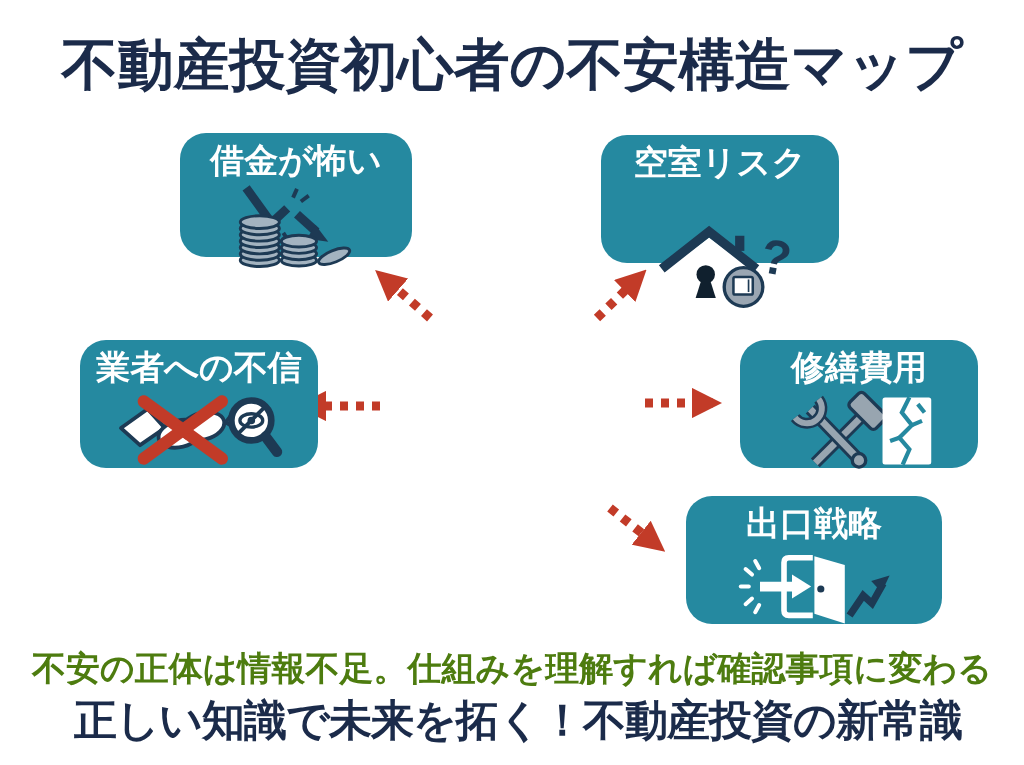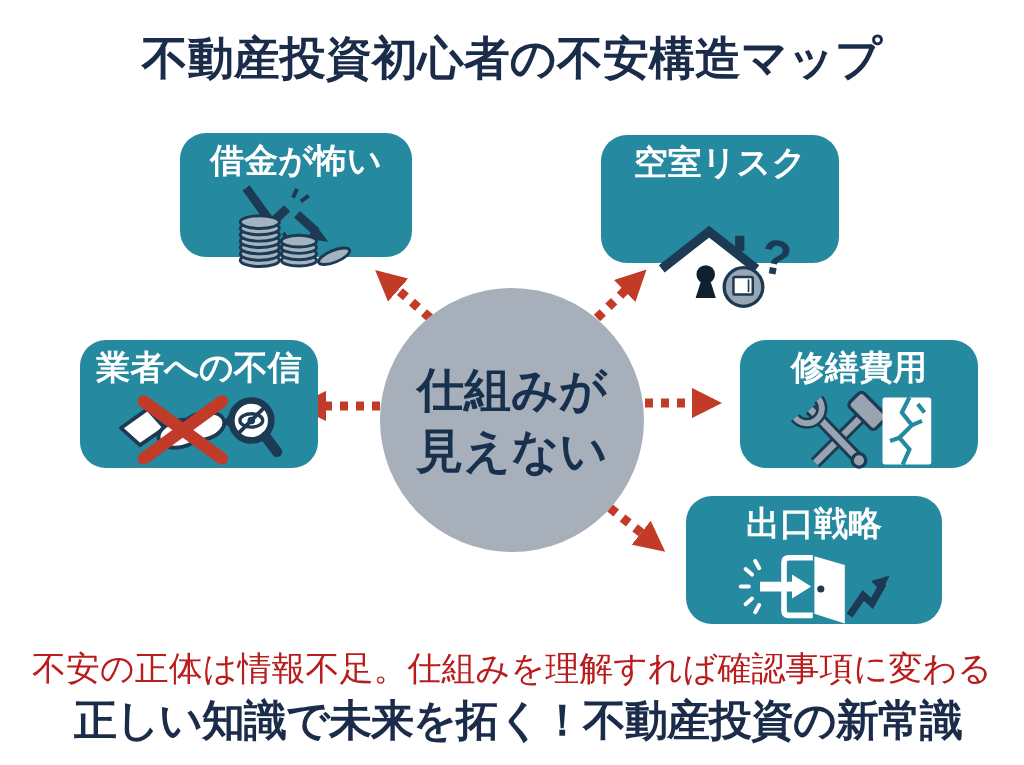--- a/index.html
+++ b/index.html
@@ -2,21 +2,21 @@
 <html><head>
 <meta charset="utf-8">
 <style>
   html,body{margin:0;padding:0;background:#e8e8e8;}
   .canvas{
     position:relative;width:1024px;height:765px;background:#ffffff;
     overflow:hidden;font-family:"Liberation Sans",sans-serif;
   }
   .title{
     position:absolute;top:28px;left:0;right:0;text-align:center;
-    font-size:46px;font-weight:900;color:#1b2b4a;letter-spacing:0px;
+    font-size:56px;font-weight:900;color:#1b2b4a;letter-spacing:0px;
   }
   .node{
     position:absolute;background:#2589a0;border-radius:26px;
     display:flex;flex-direction:column;align-items:center;
     box-sizing:border-box;padding-top:8px;
   }
   .node-label{
     color:#ffffff;font-size:34px;font-weight:800;line-height:1.15;
     text-align:center;white-space:nowrap;
   }
@@ -28,21 +28,21 @@
   .node-exit{left:686px;top:496px;width:256px;height:128px;}
   .center-circle{
     position:absolute;left:380px;top:288px;width:264px;height:264px;
     border-radius:50%;background:#a7afba;
     display:flex;flex-direction:column;align-items:center;justify-content:center;
     color:#16304d;font-size:47px;font-weight:900;line-height:1.3;text-align:center;
   }
   .arrows{position:absolute;left:0;top:0;}
   .footer-line1{
     position:absolute;top:646px;left:0;right:0;text-align:center;
-    font-size:34px;font-weight:400;color:#b91c1c;white-space:nowrap;
+    font-size:34px;font-weight:700;color:#4d7c0f;white-space:nowrap;
   }
   .footer-line2{
     position:absolute;top:692px;left:0;right:0;text-align:center;
     font-size:43px;font-weight:900;color:#1b2b4a;white-space:nowrap;letter-spacing:-1px;padding-left:12px;
   }
 </style>
 </head>
 <body>
 
 <div class="canvas">
@@ -183,21 +183,17 @@
           <line x1="24" y1="20" x2="29" y2="29"></line>
           <line x1="24" y1="84" x2="29" y2="75"></line>
         </g>
 
         <path d="M142,88 L159,63 L170,73 L184,48" fill="none" stroke="#1d3a54" stroke-width="9" stroke-linejoin="miter"></path>
         <polygon points="192,38 169,45 182,59" fill="#1d3a54"></polygon>
       </svg>
     </div>
   </div>
 
-  <div class="center-circle">
-    <div>仕組みが</div>
-    <div>見えない</div>
-  </div>
 
   <div class="footer-line1">不安の正体は情報不足。仕組みを理解すれば確認事項に変わる</div>
   <div class="footer-line2">正しい知識で未来を拓く！不動産投資の新常識</div>
 
 </div>
 
 </body></html>

